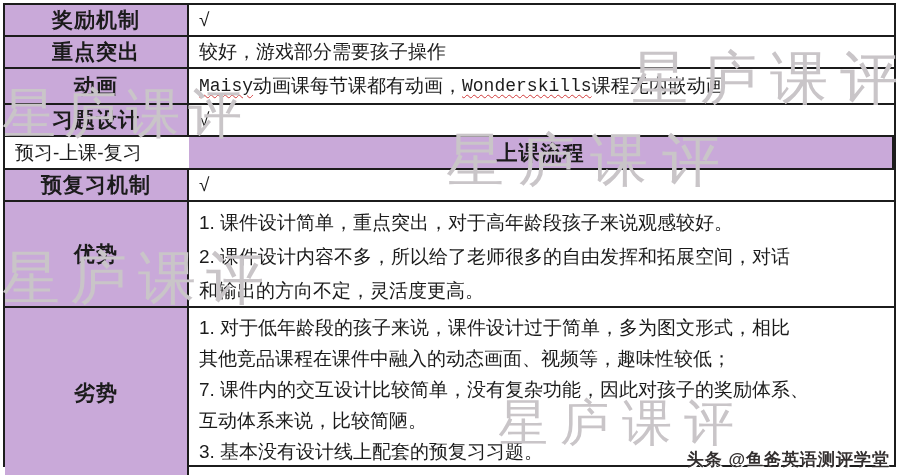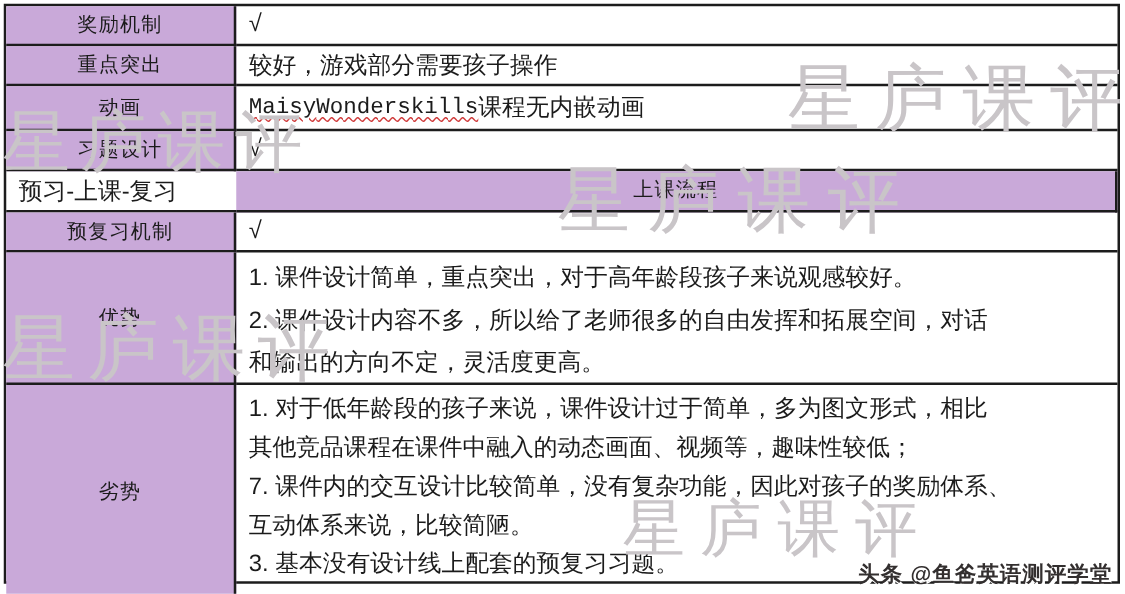--- a/index.html
+++ b/index.html
@@ -22,21 +22,21 @@
     grid-template-rows:32px 32px 36px 32px 33px 32px 106px 1fr;
     border:2px solid var(--border-col);
     background:#fff;
     color:#1b1b1b;
   }
   .cell{border-bottom:2px solid var(--border-col);}
   .label-cell{
     background:var(--header-bg);
     border-right:2px solid var(--border-col);
     display:flex;align-items:center;justify-content:center;
-    font-weight:normal;font-size:16px;letter-spacing:1px;
+    font-weight:bold;font-size:21px;letter-spacing:1px;
   }
   .value-cell{
     display:flex;align-items:center;
     padding-left:10px;font-size:19px;
   }
   .value-cell .en-word{
     font-family:"Liberation Mono","DejaVu Sans Mono",monospace;
     font-size:18px;
     text-decoration:underline;
     text-decoration-style:wavy;
@@ -76,20 +76,21 @@
 
     <div class="cell label-cell">奖励机制</div>
     <div class="cell value-cell">√</div>
 
     <div class="cell label-cell">重点突出</div>
     <div class="cell value-cell">较好，游戏部分需要孩子操作</div>
 
     <div class="cell label-cell">动画</div>
     <div class="cell value-cell">
         <span class="en-word">Maisy</span>
+        <span> 动画课每节课都有动画，</span>
         <span class="en-word">Wonderskills</span>
         <span> 课程无内嵌动画</span>
       </div>
 
     <div class="cell label-cell">习题设计</div>
     <div class="cell value-cell">√</div>
 
     <div class="cell value-cell">预习-上课-复习</div>
     <div class="cell label-cell">上课流程</div>
 

